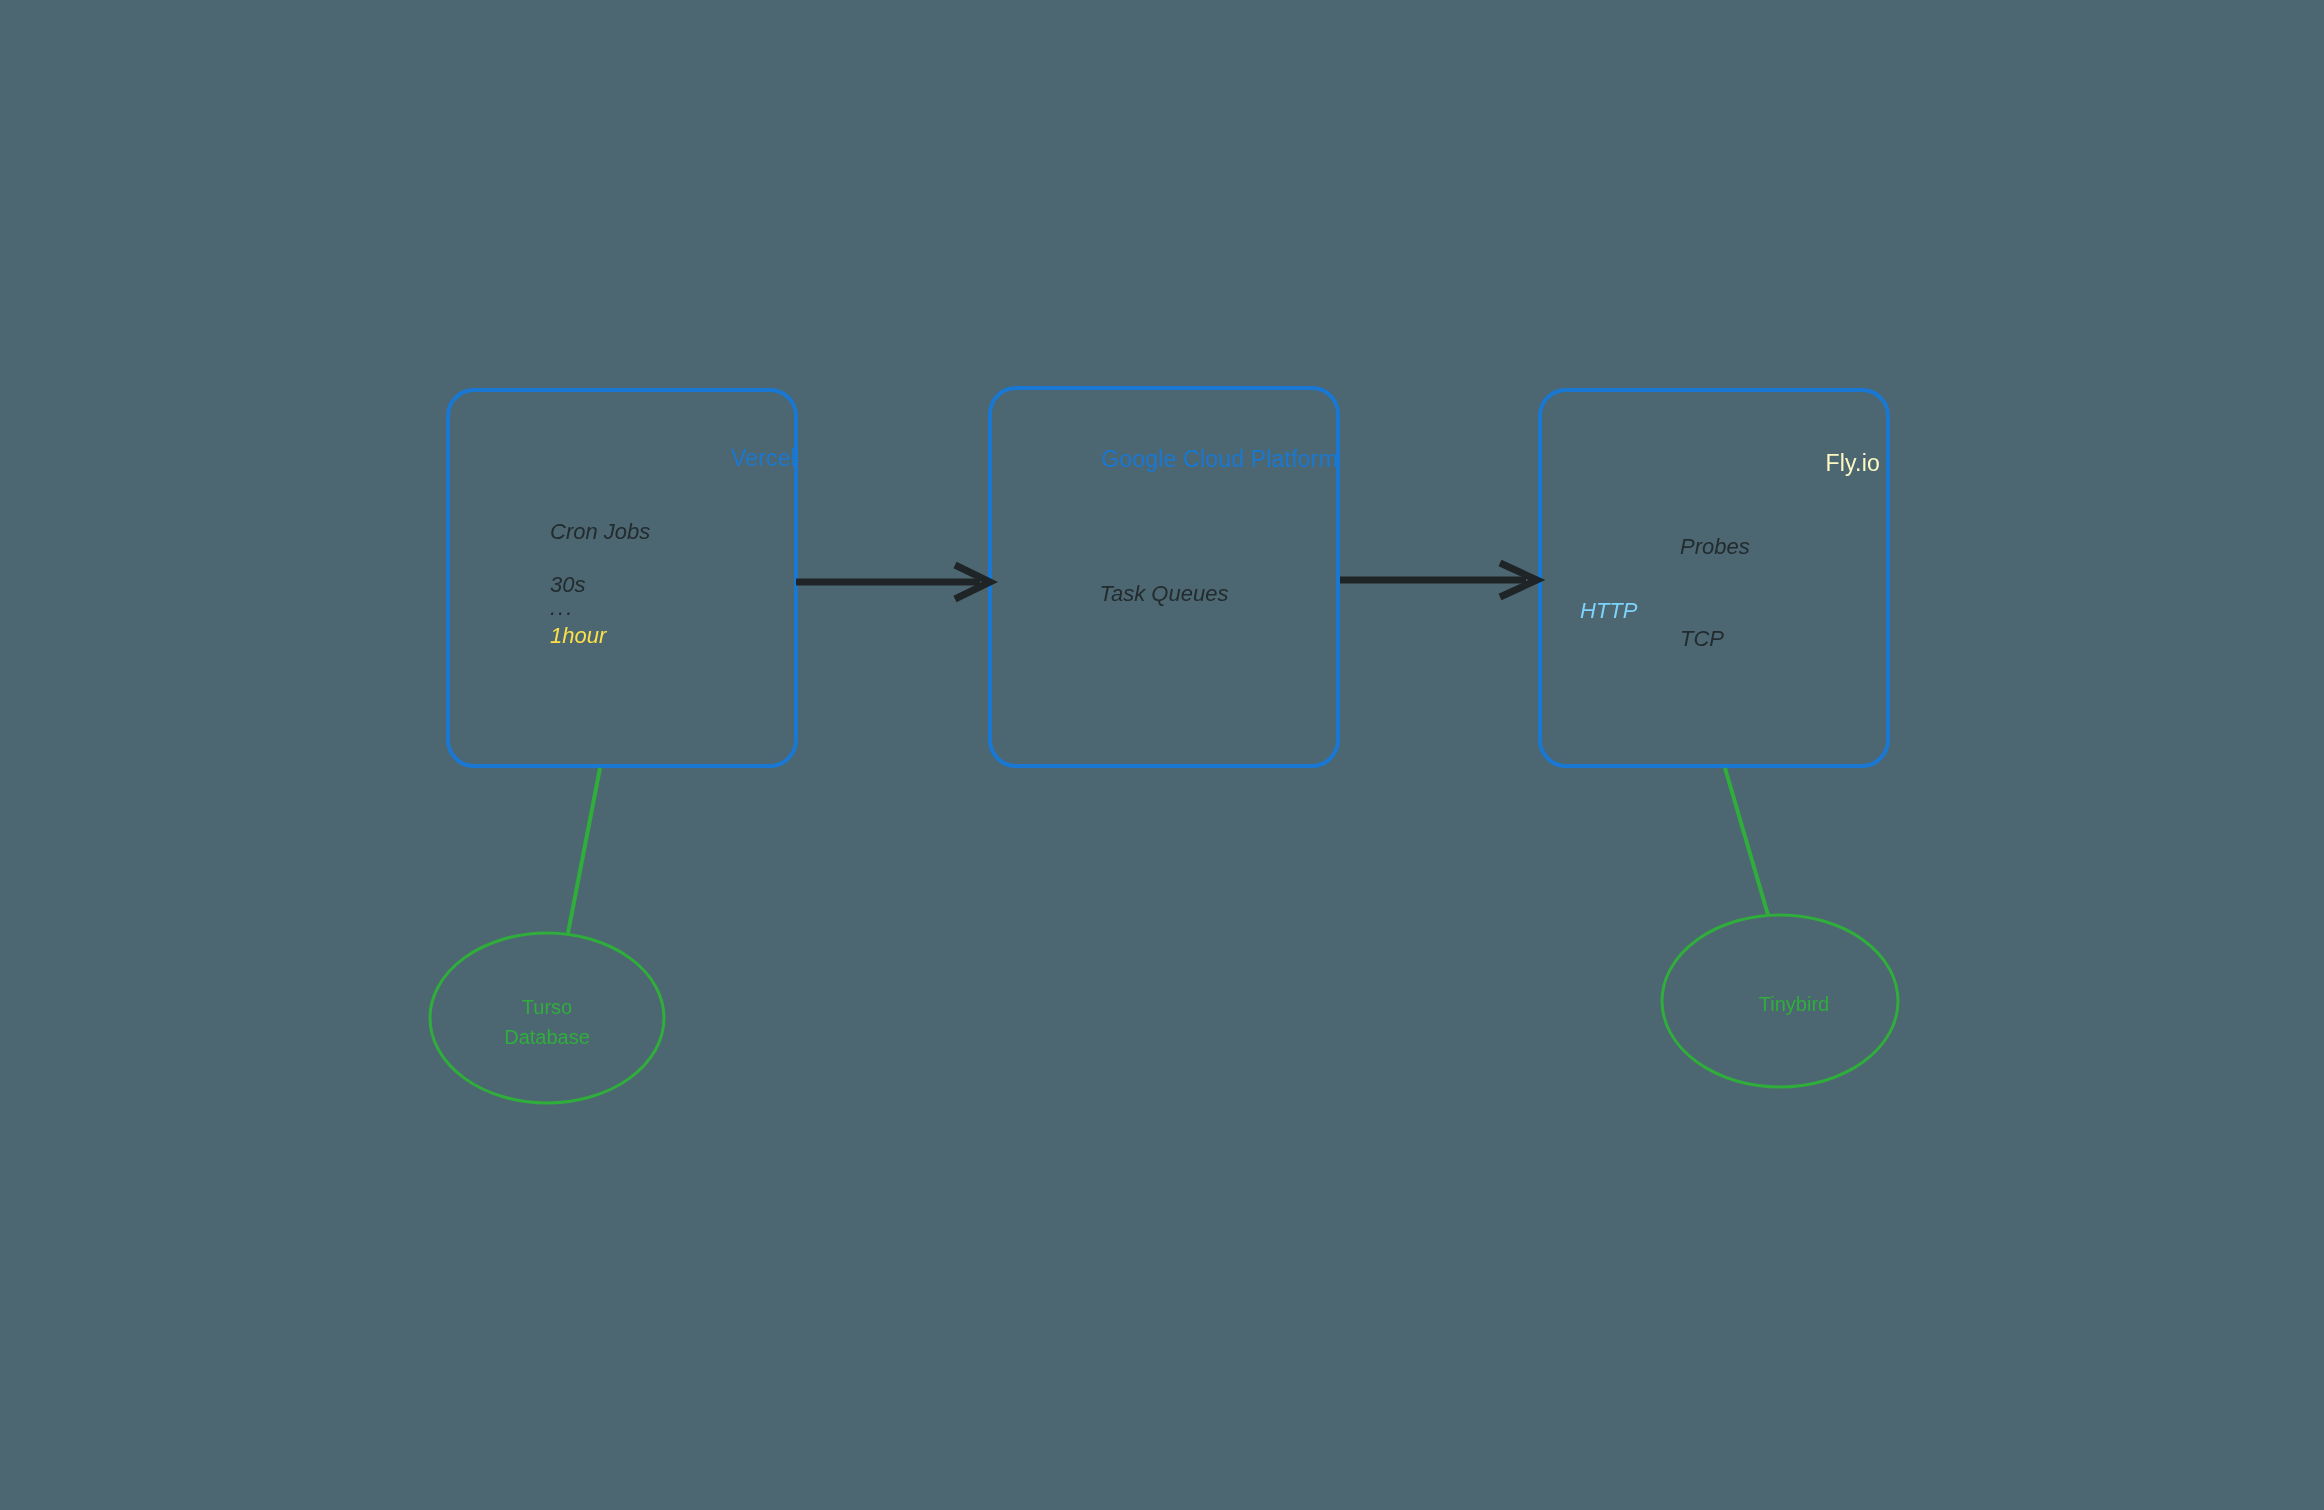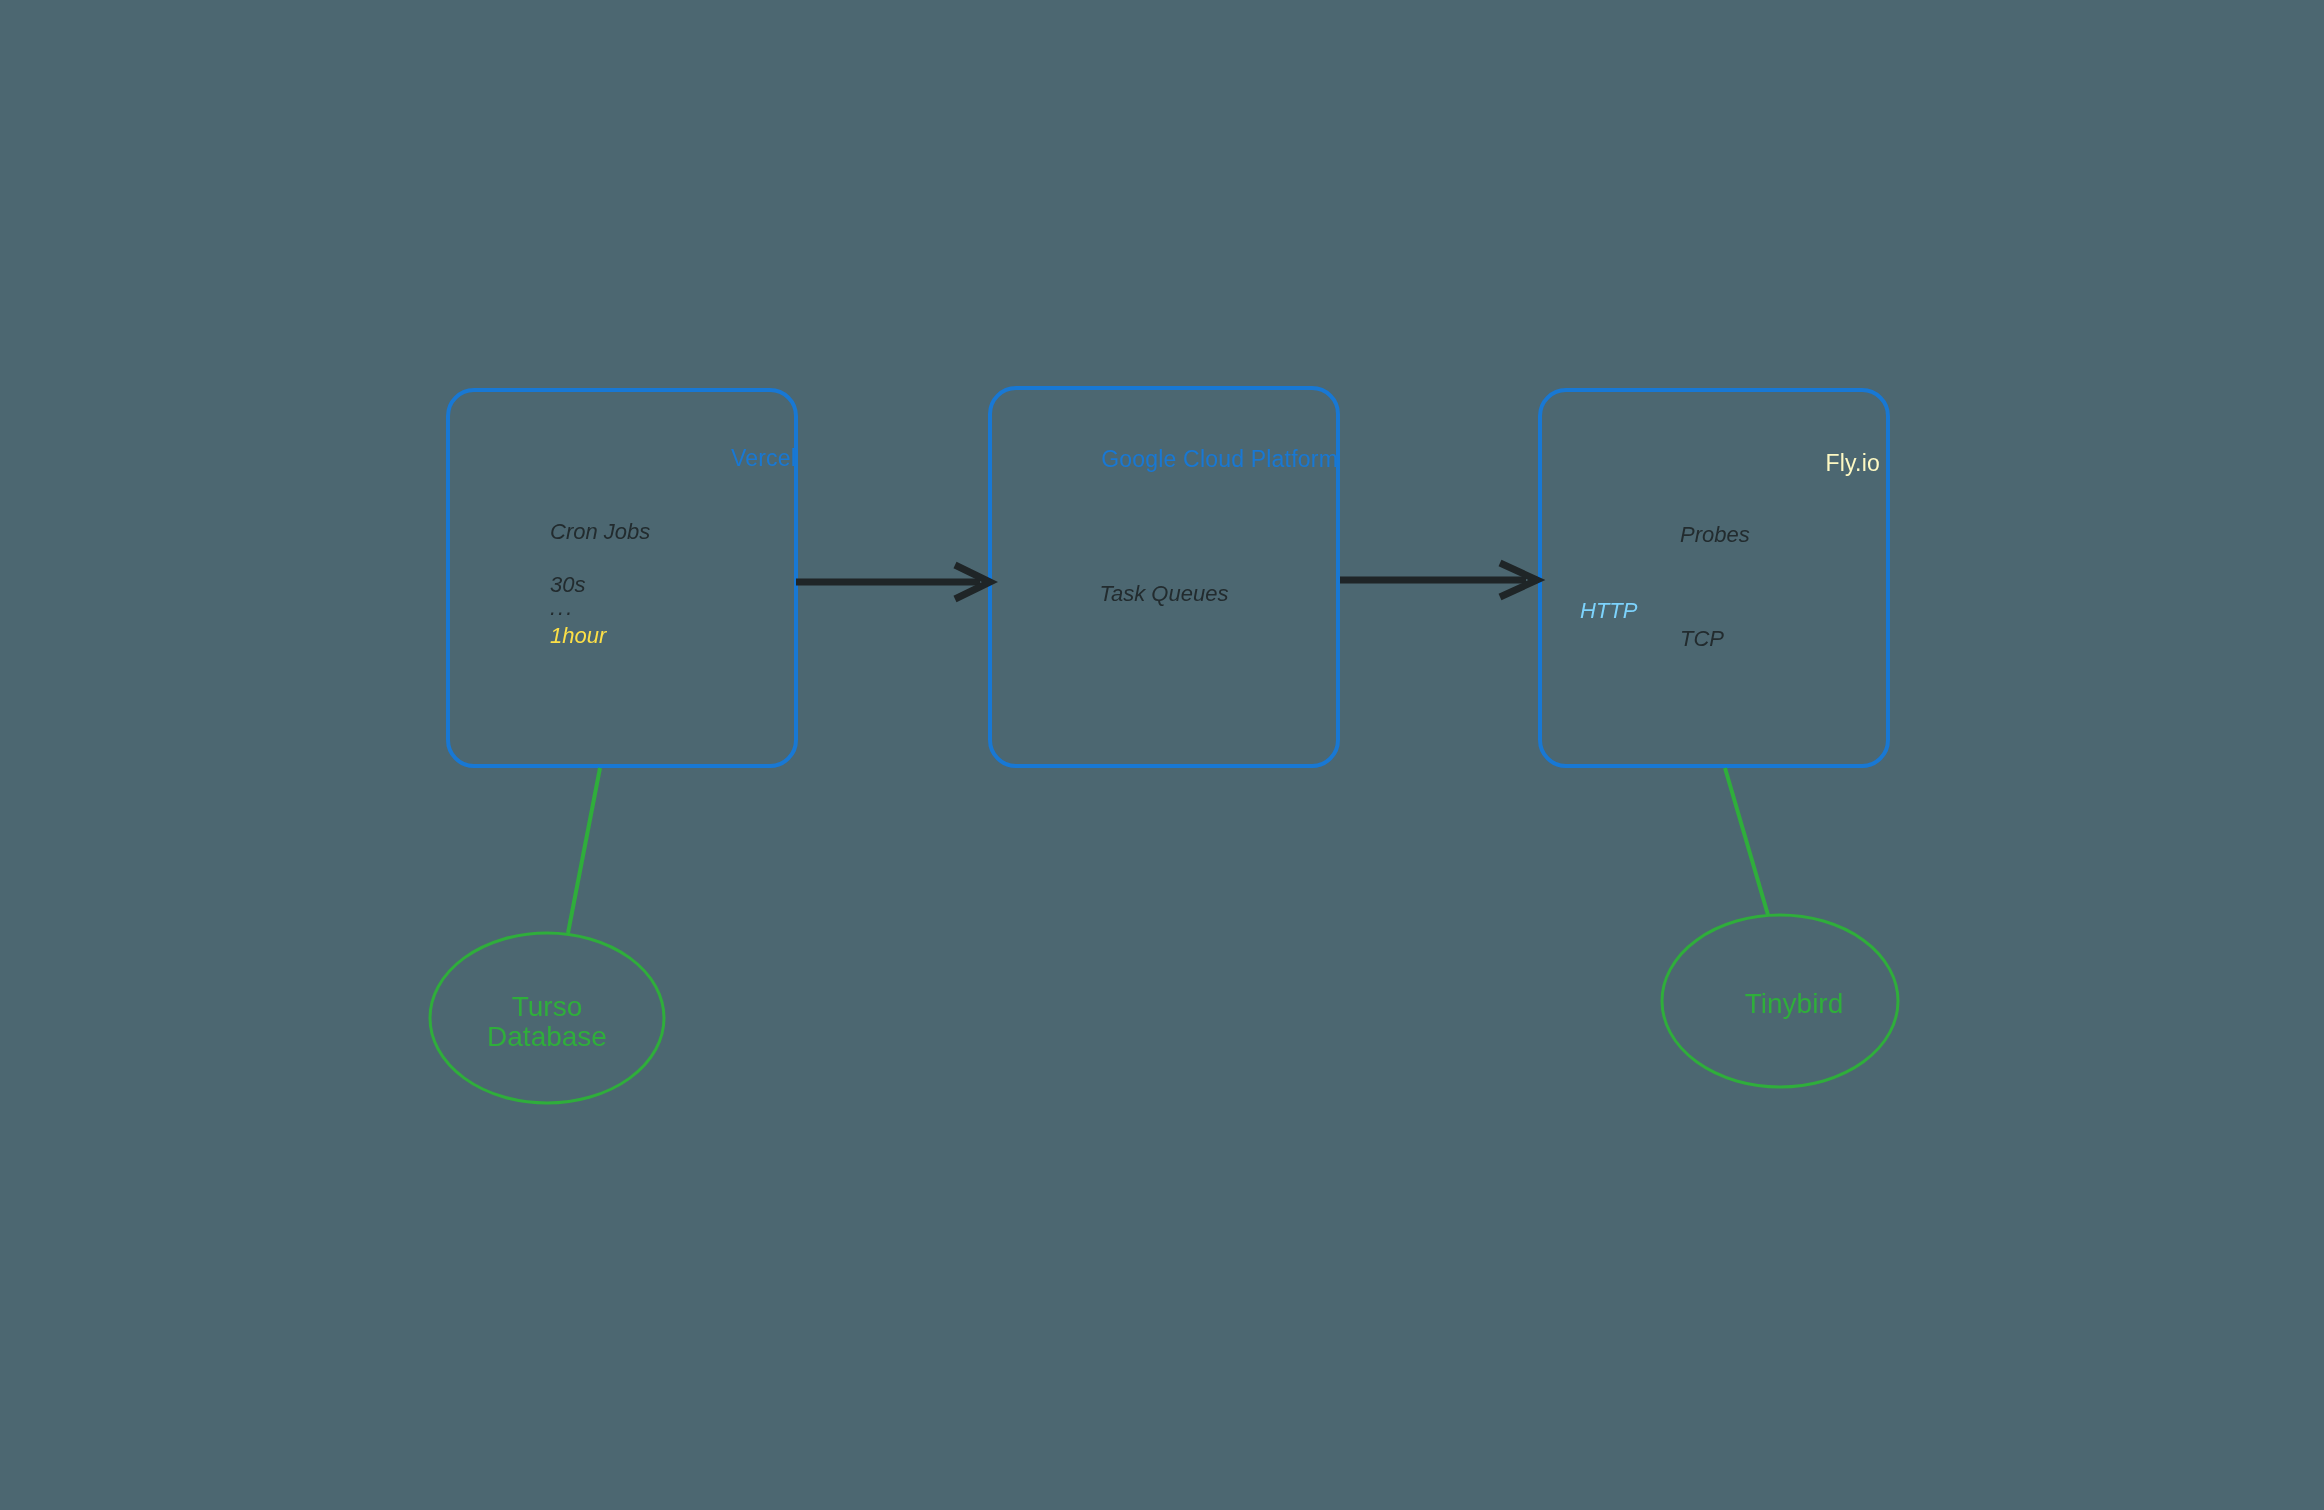--- a/index.html
+++ b/index.html
@@ -51,21 +51,21 @@
     font-family: "Liberation Sans", sans-serif;
     font-style: italic;
   }
   .node-body.center {
     text-align: center;
   }
   .db-label {
     position: absolute;
     text-align: center;
     color: #2fae3b;
-    font-size: 28px;
+    font-size: 20px;
     font-weight: 400;
     line-height: 30px;
     white-space: nowrap;
     font-family: "Liberation Sans", sans-serif;
   }
   .dots-line {
     letter-spacing: 2px;
   }
 </style>
 </head>
@@ -109,21 +109,21 @@
   <div class="node-body dots-line" style="left: 550px; top: 595px; color: rgb(34, 43, 46);">...</div>
 
   <div class="node-body" style="left: 550px; top: 623px; color: #fde047;">1hour</div>
 
   <div class="node-title" style="left: 990px; top: 446px; width: 348px; color: rgb(24, 120, 212);">Google Cloud Platform</div>
 
   <div class="node-body center" style="left: 990px; top: 581px; width: 348px; color: rgb(34, 43, 46);">Task Queues</div>
 
   <div class="node-title" style="left: 1532px; top: 450px; width: 348px; color: #fef9c3;">Fly.io</div>
 
-  <div class="node-body" style="left: 1680px; top: 522px; color: rgb(34, 43, 46);">Probes</div>
+  <div class="node-body" style="left: 1680px; top: 534px; color: rgb(34, 43, 46);">Probes</div>
 
   <div class="node-body" style="left: 1580px; top: 598px; color: #7dd3fc;">HTTP</div>
 
   <div class="node-body" style="left: 1680px; top: 626px; color: rgb(34, 43, 46);">TCP</div>
 
   <div class="db-label" style="left: 430px; top: 992px; width: 234px; color: rgb(47, 174, 59);">Turso</div>
 
   <div class="db-label" style="left: 430px; top: 1022px; width: 234px; color: rgb(47, 174, 59);">Database</div>
 
   <div class="db-label" style="left: 1662px; top: 989px; width: 264px; color: rgb(47, 174, 59);">Tinybird</div>

